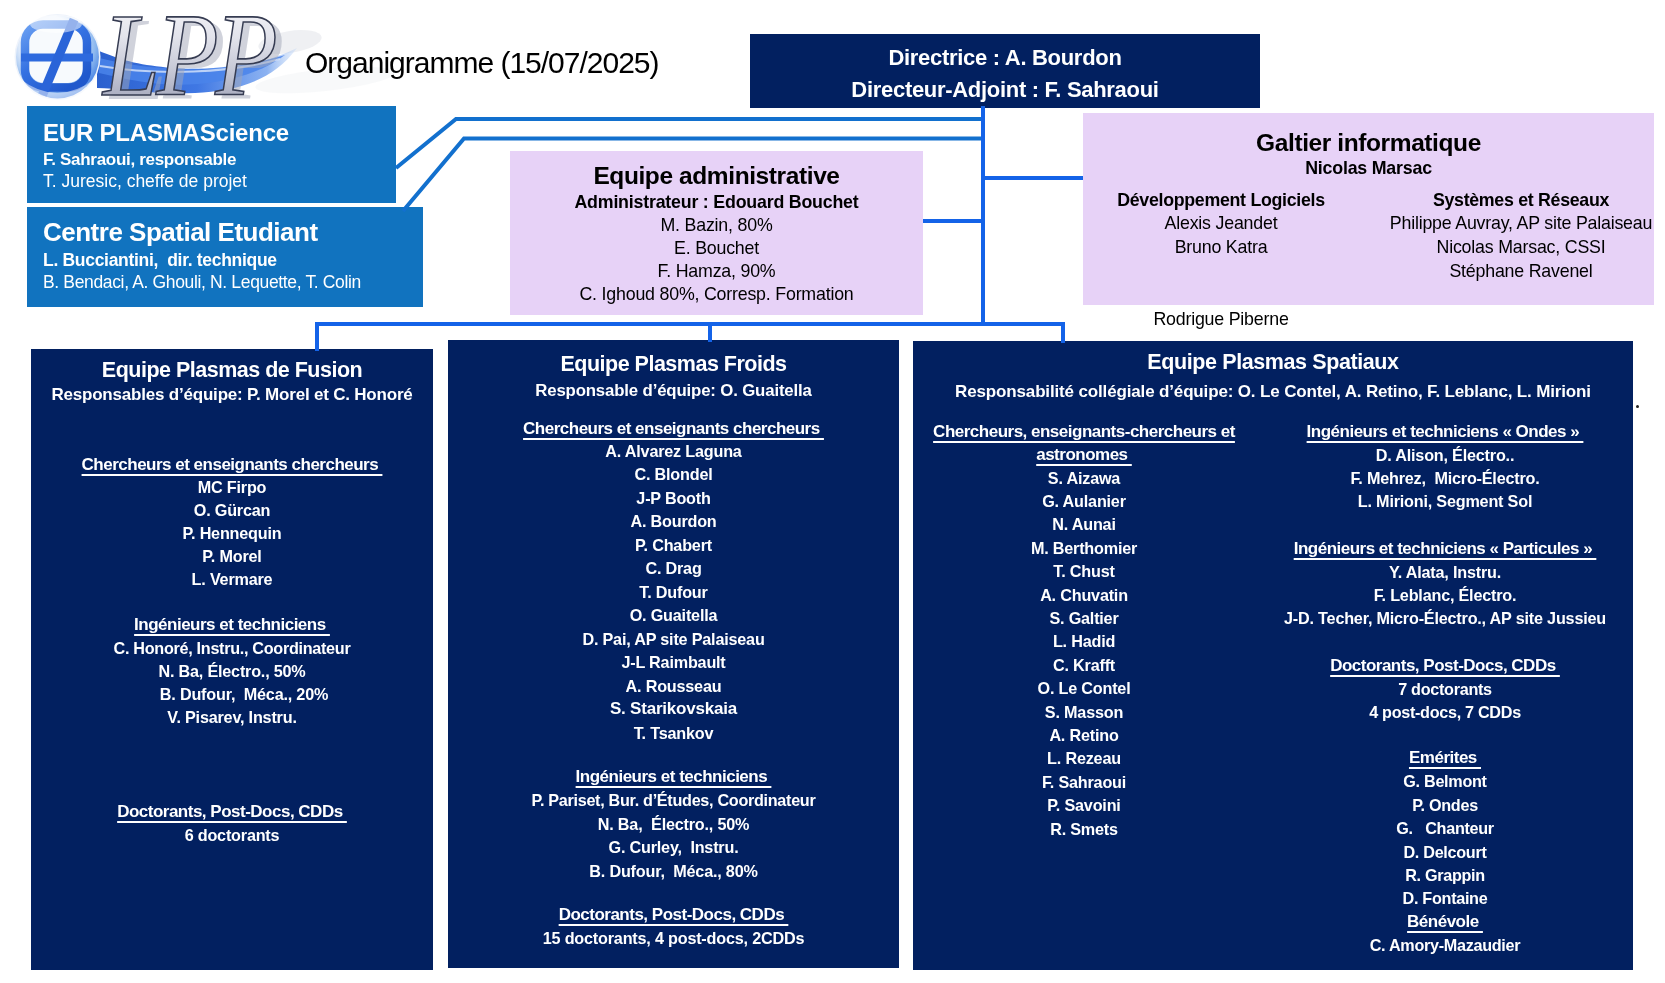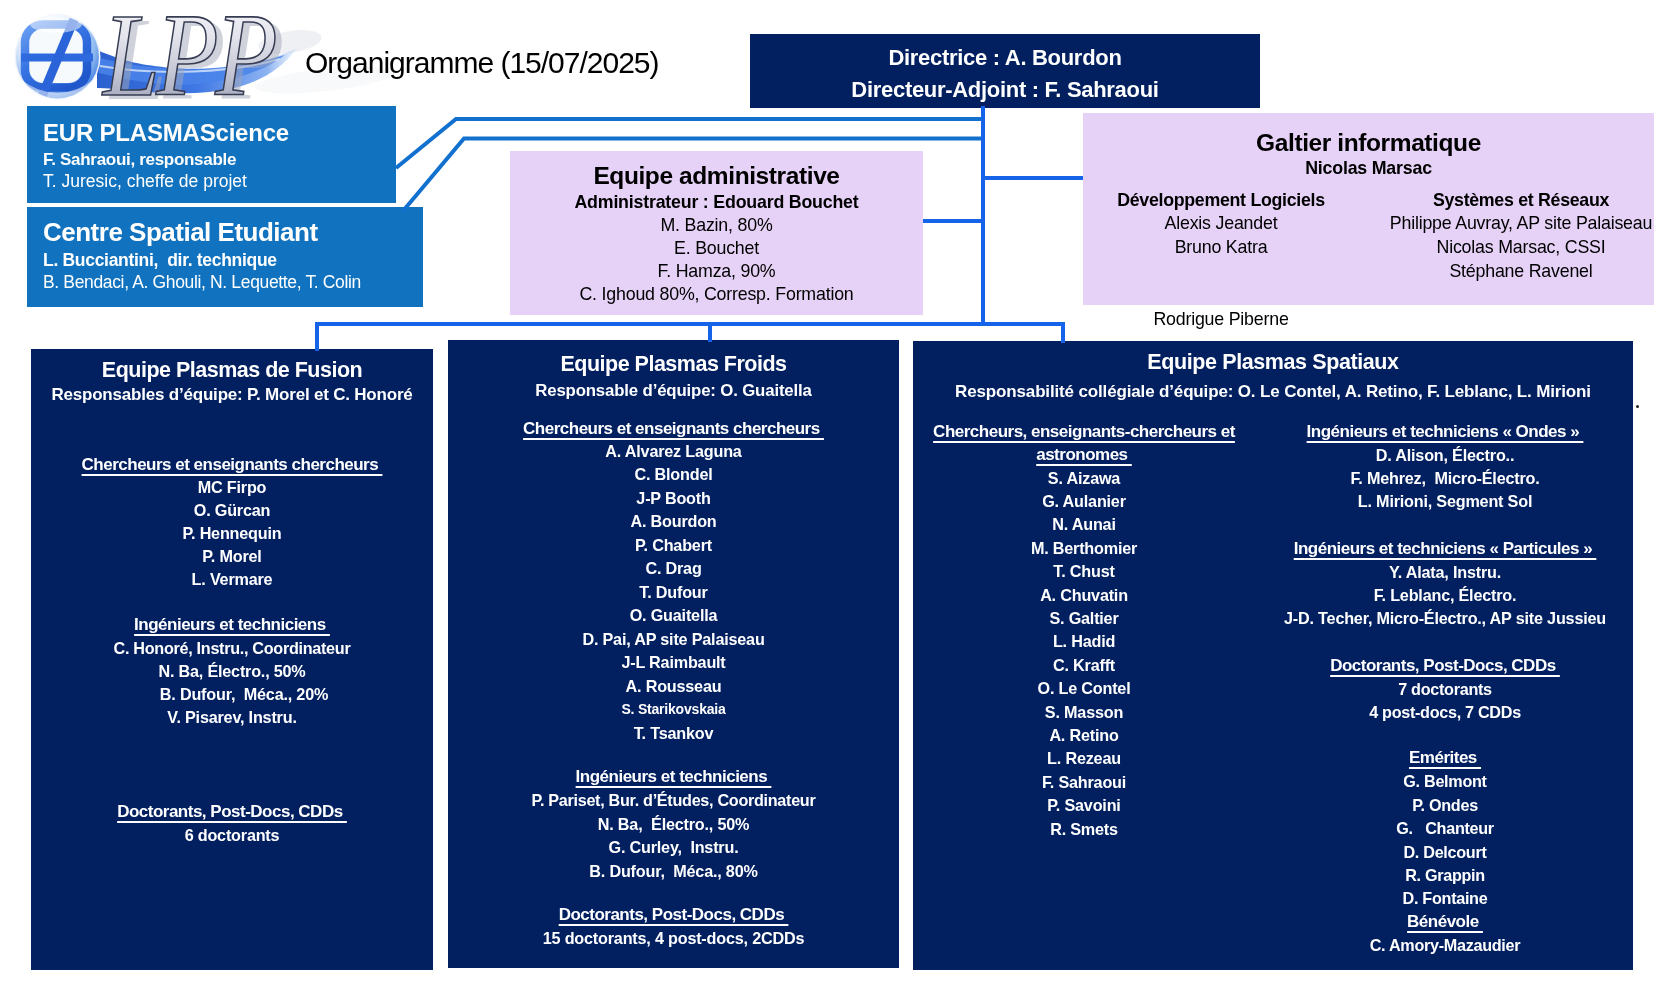--- a/index.html
+++ b/index.html
@@ -140,21 +140,21 @@
 <div class="ln w bold r17 ctr" style="top:466.3px;font-size:16.2px;line-height:16.2px;left:448.0px;width:451px;">C. Blondel</div>
 <div class="ln w bold r17 ctr" style="top:489.8px;font-size:16.2px;line-height:16.2px;left:448.0px;width:451px;">J-P Booth</div>
 <div class="ln w bold r17 ctr" style="top:513.3px;font-size:16.2px;line-height:16.2px;left:448.0px;width:451px;">A. Bourdon</div>
 <div class="ln w bold r17 ctr" style="top:536.8px;font-size:16.2px;line-height:16.2px;left:448.0px;width:451px;">P. Chabert</div>
 <div class="ln w bold r17 ctr" style="top:560.3px;font-size:16.2px;line-height:16.2px;left:448.0px;width:451px;">C. Drag</div>
 <div class="ln w bold r17 ctr" style="top:583.8px;font-size:16.2px;line-height:16.2px;left:448.0px;width:451px;">T. Dufour</div>
 <div class="ln w bold r17 ctr" style="top:607.3px;font-size:16.2px;line-height:16.2px;left:448.0px;width:451px;">O. Guaitella</div>
 <div class="ln w bold r17 ctr" style="top:630.8px;font-size:16.2px;line-height:16.2px;left:448.0px;width:451px;">D. Pai, AP site Palaiseau</div>
 <div class="ln w bold r17 ctr" style="top:654.3px;font-size:16.2px;line-height:16.2px;left:448.0px;width:451px;">J-L Raimbault</div>
 <div class="ln w bold r17 ctr" style="top:677.8px;font-size:16.2px;line-height:16.2px;left:448.0px;width:451px;">A. Rousseau</div>
-<div class="ln w bold r17 ctr" style="top:701.3px;font-size:14px;line-height:16.2px;left:448.0px;width:451px;">S. Starikovskaia</div>
+<div class="ln w bold r17 ctr" style="top:701.3px;font-size:17px;line-height:16.2px;left:448.0px;width:451px;">S. Starikovskaia</div>
 <div class="ln w bold r17 ctr" style="top:724.8px;font-size:16.2px;line-height:16.2px;left:448.0px;width:451px;">T. Tsankov</div>
 <div class="ln w bold u h17 ctr" style="top:767.6px;font-size:17px;line-height:17px;left:448.0px;width:451px;">Ingénieurs et techniciens&nbsp;</div>
 <div class="ln w bold b17 ctr" style="top:792.3px;font-size:16.2px;line-height:16.2px;left:448.0px;width:451px;">P. Pariset, Bur. d’Études, Coordinateur</div>
 <div class="ln w bold r17 ctr" style="top:815.8px;font-size:16.2px;line-height:16.2px;left:448.0px;width:451px;">N. Ba,&nbsp; Électro., 50%</div>
 <div class="ln w bold r17 ctr" style="top:839.3px;font-size:16.2px;line-height:16.2px;left:448.0px;width:451px;">G. Curley,&nbsp; Instru.</div>
 <div class="ln w bold r17 ctr" style="top:863.3px;font-size:16.2px;line-height:16.2px;left:448.0px;width:451px;">B. Dufour,&nbsp; Méca., 80%</div>
 <div class="ln w bold u h17 ctr" style="top:906.1px;font-size:17px;line-height:17px;left:448.0px;width:451px;">Doctorants, Post-Docs, CDDs&nbsp;</div>
 <div class="ln w bold r17 ctr" style="top:930.3px;font-size:16.2px;line-height:16.2px;left:448.0px;width:451px;">15 doctorants, 4 post-docs, 2CDDs</div>
 <div class="ln w bold ctr" style="top:351.8px;font-size:21.5px;line-height:21.5px;letter-spacing:-0.4px;left:913.0px;width:720px;">Equipe Plasmas Spatiaux</div>
 <div class="ln w bold ctr" style="top:382.6px;font-size:17px;line-height:17px;letter-spacing:-0.15px;left:913.0px;width:720px;">Responsabilité collégiale d’équipe: O. Le Contel, A. Retino, F. Leblanc, L. Mirioni</div>

